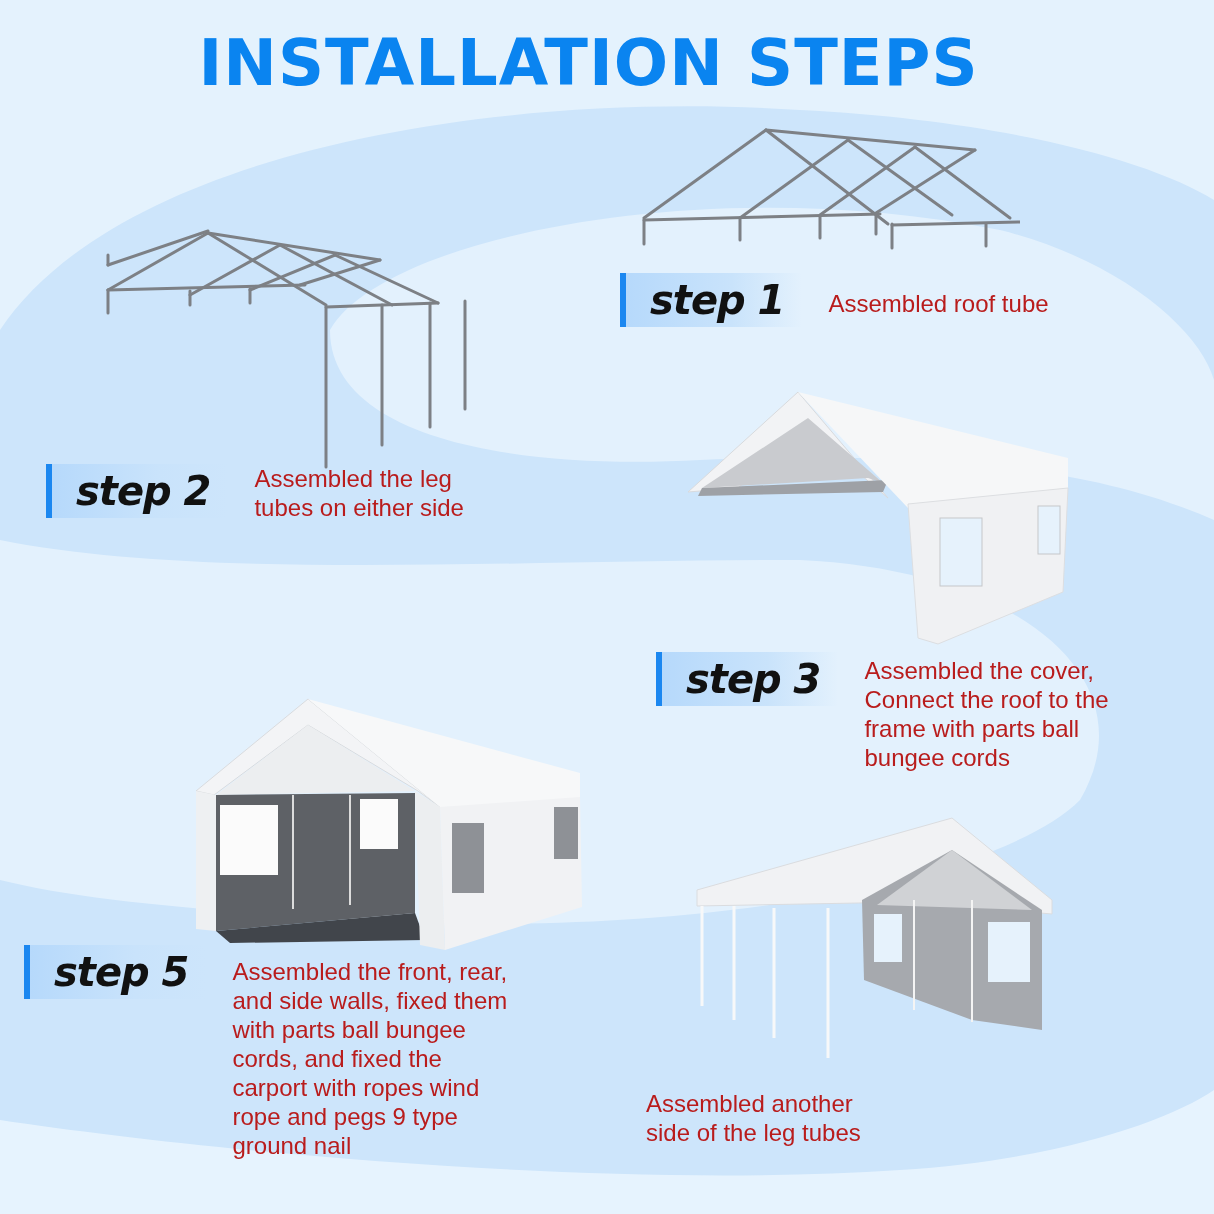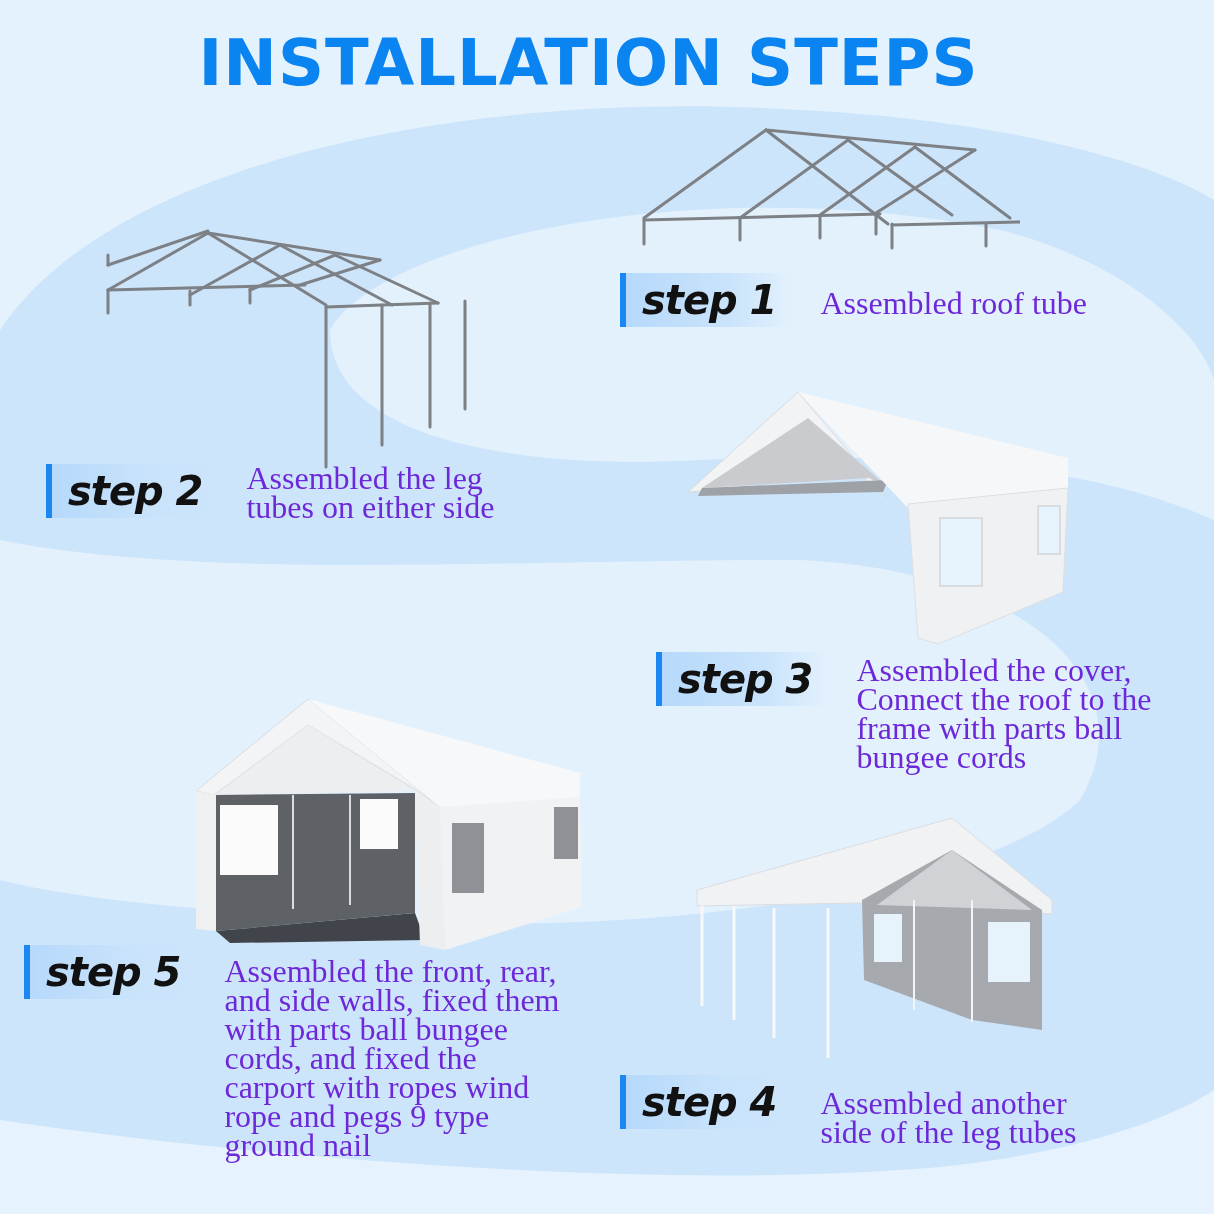--- a/index.html
+++ b/index.html
@@ -11,31 +11,31 @@
   .bg { position:absolute; left:0; top:0; width:1214px; height:1214px; }
   .title {
     position:absolute; left:0; top:26px; width:1177px; text-align:center;
     font-family:"DejaVu Sans", sans-serif; font-weight:bold;
     font-size:64px; letter-spacing:1px; color:#0a84f0; margin:0;
   }
   .step {
     position:absolute; display:flex; align-items:flex-start;
   }
   .badge {
-    position:relative; height:54px; padding:0 18px 0 16px;
+    position:relative; height:54px; padding:0 18px 0 24px;
     border-left:6px solid #1b87f0;
     background:linear-gradient(90deg,#b6d9fb 0%,#c9e3fb 60%, rgba(214,234,252,0) 100%);
     display:flex; align-items:center;
     font-family:"DejaVu Sans", sans-serif; font-weight:bold; font-style:italic;
     font-size:40px; color:#111; letter-spacing:-1px;
     white-space:nowrap;
   }
   .desc {
-    font-family:Liberation Serif, serif; font-size:32px; line-height:29px;
-    color:#6d28d9; white-space:pre-line; margin-left:26px;
+    font-family:Liberation Sans, sans-serif; font-size:24px; line-height:29px;
+    color:#b91c1c; white-space:pre-line; margin-left:26px;
   }
   .illus { position:absolute; }
 </style>
 </head>
 <body>
 
 <svg class="bg" viewBox="0 0 1214 1214">
   <rect width="1214" height="1214" fill="#e4f2fd"></rect>
   <path d="M0 330 C 120 150, 500 90, 800 110 C 1000 120, 1150 160, 1214 200 L1214 1214 L0 1214 Z" fill="#cde5fb"></path>
   <path d="M330 330 C 380 240, 700 170, 1000 230 C 1120 260, 1200 330, 1214 380 L1214 520 C 1100 470, 950 450, 700 460 C 520 470, 330 440, 330 330 Z" fill="#e3f1fd"></path>
@@ -157,16 +157,15 @@
   <line x1="280" y1="90" x2="280" y2="212" stroke="#f4f4f4" stroke-width="2"></line>
   <g stroke="#f7f8f9" stroke-width="3">
     <line x1="10" y1="96" x2="10" y2="196"></line>
     <line x1="42" y1="96" x2="42" y2="210"></line>
     <line x1="82" y1="98" x2="82" y2="228"></line>
     <line x1="136" y1="98" x2="136" y2="248"></line>
   </g>
 </svg>
 
 <div class="step" style="left:620px;top:1075px">
-  <div class="badge">step 4</div>
   <div class="desc" style="margin-top:14px">Assembled another
 side of the leg tubes</div>
 </div>
 
 </body></html>

